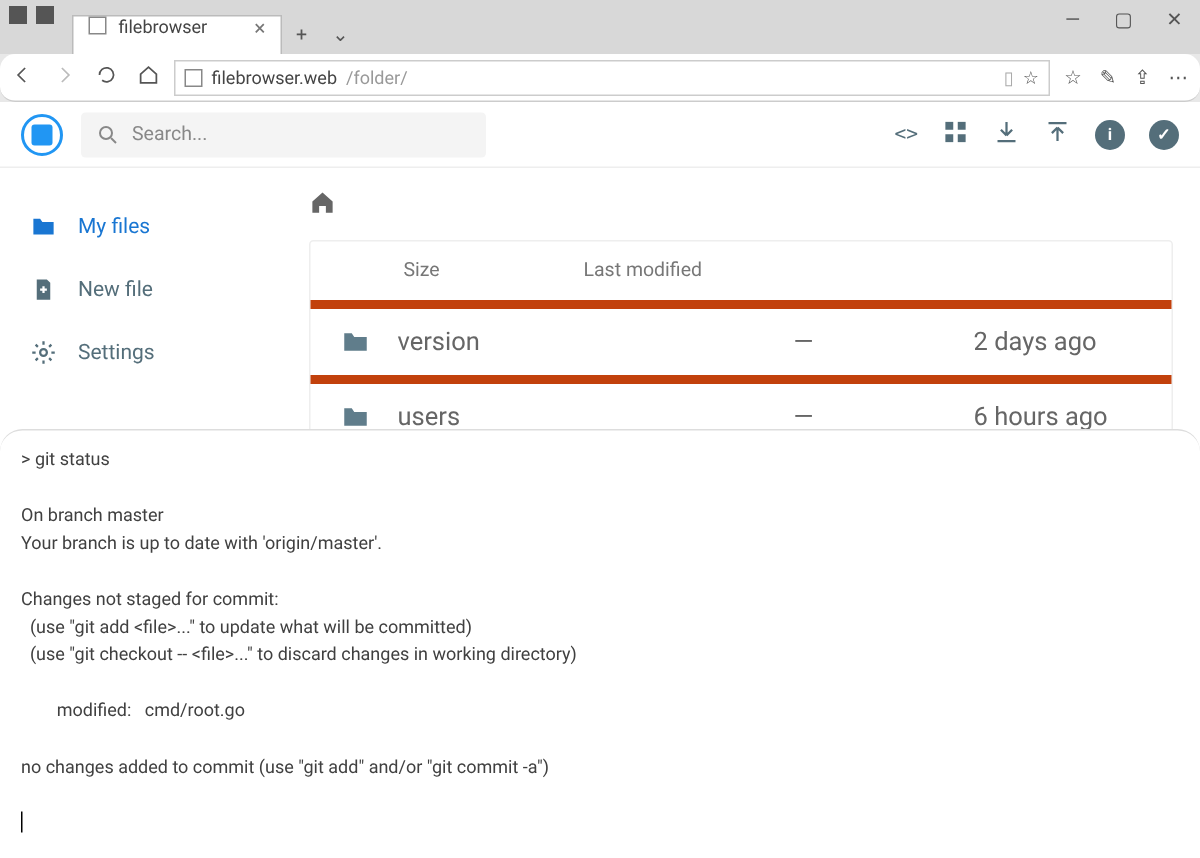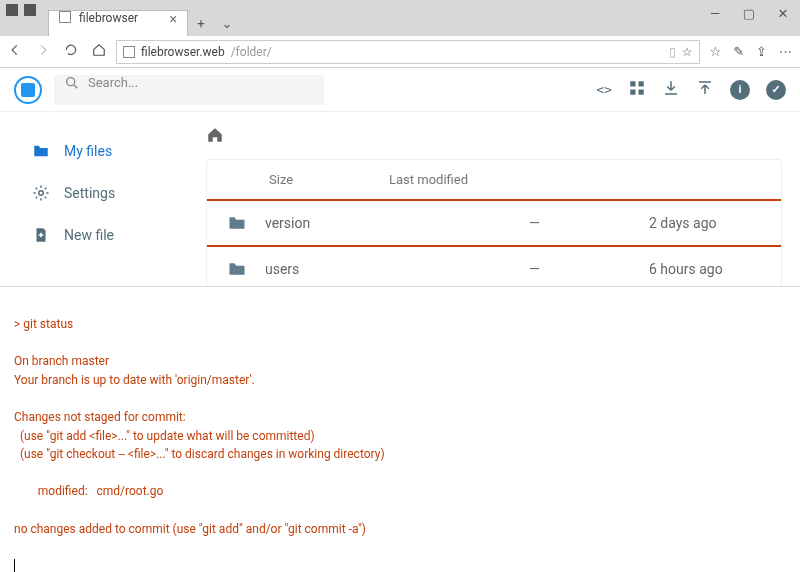--- a/index.html
+++ b/index.html
@@ -9,60 +9,60 @@
 .titlebar { height:10px; background:#d8d8d8; }
 .sysicons { position:absolute; top:4px; left:6px; display:flex; gap:6px; }
 .sysicons span { width:12px; height:12px; display:inline-block; background:#555; }
 .wincontrols { position:absolute; top:0; right:0; display:flex; }
 .wincontrols div { width:34px; height:26px; display:flex; align-items:center; justify-content:center; color:#555; cursor:default; }
 .tabstrip { height:26px; background:#d8d8d8; display:flex; align-items:flex-end; padding-left:48px; }
 .tab { height:26px; background:#fff; border:1px solid #bbb; border-bottom:none; display:flex; padding:0 10px; gap:8px; min-width:140px; position:relative; font-size:12px; color:#444;}
 .tab .page-icon { width:12px; height:12px; border:1px solid #888; }
 .tab .close { color:#777; font-size:14px; margin-left:auto;}
 .newtab { width:26px; height:26px; display:flex; align-items:center; justify-content:center; color:#555; }
-.addrrow { height:32px; background:#fff; border-bottom:1px solid #ccc; display:flex; align-items:center; padding:0 8px; gap:10px; }
+.addrrow { height:32px; background:#fff; border-bottom:1px solid #ccc; display:flex; align-items:center; padding:0 8px; gap:10px;border-radius:10px; }
 .navicons { display:flex; gap:14px; color:#555; align-items:center; }
 .navicons svg { width:14px; height:14px; }
 .urlbox { flex:1; height:24px; border:1px solid #ccc; display:flex; align-items:center; padding:0 6px; gap:6px; font-size:12px; color:#444; }
 .urlbox .lock { width:12px; height:12px; border:1px solid #888; }
 .url-dim { color:#999; }
 .righticons { display:flex; gap:12px; color:#555; align-items:center; }
 
 
 .app { background:#fff; height:calc(572px - 10px - 26px - 32px); display:flex; flex-direction:column; }
 .appheader { height:44px; border-bottom:1px solid #eee; display:flex; align-items:center; padding:0 14px; gap:12px; }
 .logo { width:28px; height:28px; border:2px solid #2196f3; border-radius:50%; display:flex; align-items:center; justify-content:center; }
 .logo-inner { width:14px; height:14px; background:#2196f3; border-radius:2px; }
-.searchbox { width:270px; height:30px; background:#f4f4f4; border-radius:3px; display:flex; align-items:flex-start; padding:0 10px; gap:8px; color:#888; }
+.searchbox { width:270px; height:30px; background:#f4f4f4; border-radius:3px; display:flex; align-items:center; padding:0 10px; gap:8px; color:#888; }
 .header-actions { margin-left:auto; display:flex; gap:16px; align-items:center; color:#546e7a; }
 .header-actions .icon-circle { width:20px; height:20px; border-radius:50%; background:#546e7a; display:flex; align-items:center; justify-content:center; color:#fff; font-size:11px; font-weight:bold; }
 .header-actions svg { width:18px; height:18px; }
 
 .appbody { display:flex; flex:1; min-height:0; }
 .sidebar { width:198px; padding:18px 0; }
-.sidebar-item { display:flex; align-items:center; gap:14px; padding:12px 32px; color:#546e7a; font-size:14px; cursor:pointer; }
+.sidebar-item { display:flex; align-items:center; gap:14px; padding:12px 20px; color:#546e7a; font-size:14px; cursor:pointer; }
 .sidebar-item svg { width:18px; height:18px; fill:#546e7a; }
 .sidebar-item.active { color:#1976d2; }
 .sidebar-item.active svg { fill:#1976d2; }
 
 .main { flex:1; padding:14px 18px 0 8px; }
 .breadcrumb { margin-bottom:12px; }
 .breadcrumb svg { width:18px; height:18px; fill:#666; }
 .listcard { border:1px solid #eee; border-radius:3px; }
 .listhead { display:flex; padding:12px 18px; color:#777; font-size:13px; }
 .listhead .sort-arrow { margin-left:8px; }
 .col-name { width:260px; display:flex; align-items:center; }
 .col-size { width:120px;margin-left:44px; }
 .col-mod { flex:1; }
-.row { display:flex; align-items:center; padding:12px 18px; border-top:2px solid #c2410c; color:#666; font-size:14px; }
+.row { display:flex; align-items:center; padding:12px 18px; border-top:6px solid #c2410c; color:#666; font-size:17px; }
 .row svg { width:24px; height:20px; fill:#607d8b; margin-right:16px; }
 .row .col-name { display:flex; align-items:center; }
 
 
-.terminal { position:absolute; left:0; right:0; bottom:0; top:286px; background:#fff; border-top:1px solid #ddd; padding:28px 14px; font-family:Consolas,Menlo,monospace; font-size:12px; line-height:1.55; color:#c2410c; white-space:pre; overflow:hidden; }
+.terminal { position:absolute; left:0; right:0; bottom:0; top:286px; background:#fff; border-top:1px solid #ddd; padding:10px 14px; font-family:Consolas,Menlo,monospace; font-size:12px; line-height:1.55; color:#404040; white-space:pre; overflow:hidden;border-radius:15px; }
 .cursor { display:inline-block; width:1px; height:14px; background:#000; vertical-align:middle; }
 </style>
 </head>
 <body>
 
 <div class="titlebar">
   <div class="sysicons">
     <span></span>
     <span></span>
   </div>
@@ -147,31 +147,31 @@
   <div class="appbody">
     <div class="sidebar">
       <div class="sidebar-item active">
         <svg viewBox="0 0 24 24">
             <path d="M3 5h6l2 3h10v11H3z"></path>
           </svg>
         <span>My files</span>
       </div>
       <div class="sidebar-item">
         <svg viewBox="0 0 24 24">
+            <path d="M6 3h9l3 3v15H6z"></path>
+            <path d="M12 9v6M9 12h6" stroke="#fff" stroke-width="2"></path>
+          </svg>
+        <span>New file</span>
+      </div>
+      <div class="sidebar-item">
+        <svg viewBox="0 0 24 24">
             <circle cx="12" cy="12" r="3" fill="none" stroke="#546e7a" stroke-width="2"></circle>
             <path d="M12 2v3M12 19v3M2 12h3M19 12h3M5 5l2 2M17 17l2 2M19 5l-2 2M7 17l-2 2" stroke="#546e7a" stroke-width="2"></path>
           </svg>
         <span>Settings</span>
-      </div>
-      <div class="sidebar-item">
-        <svg viewBox="0 0 24 24">
-            <path d="M6 3h9l3 3v15H6z"></path>
-            <path d="M12 9v6M9 12h6" stroke="#fff" stroke-width="2"></path>
-          </svg>
-        <span>New file</span>
       </div>
     </div>
 
     <div class="main">
       <div class="breadcrumb">
         <svg viewBox="0 0 24 24">
             <path d="M3 11l9-8 9 8v10h-6v-6h-6v6H3z"></path>
           </svg>
       </div>
       <div class="listcard">

